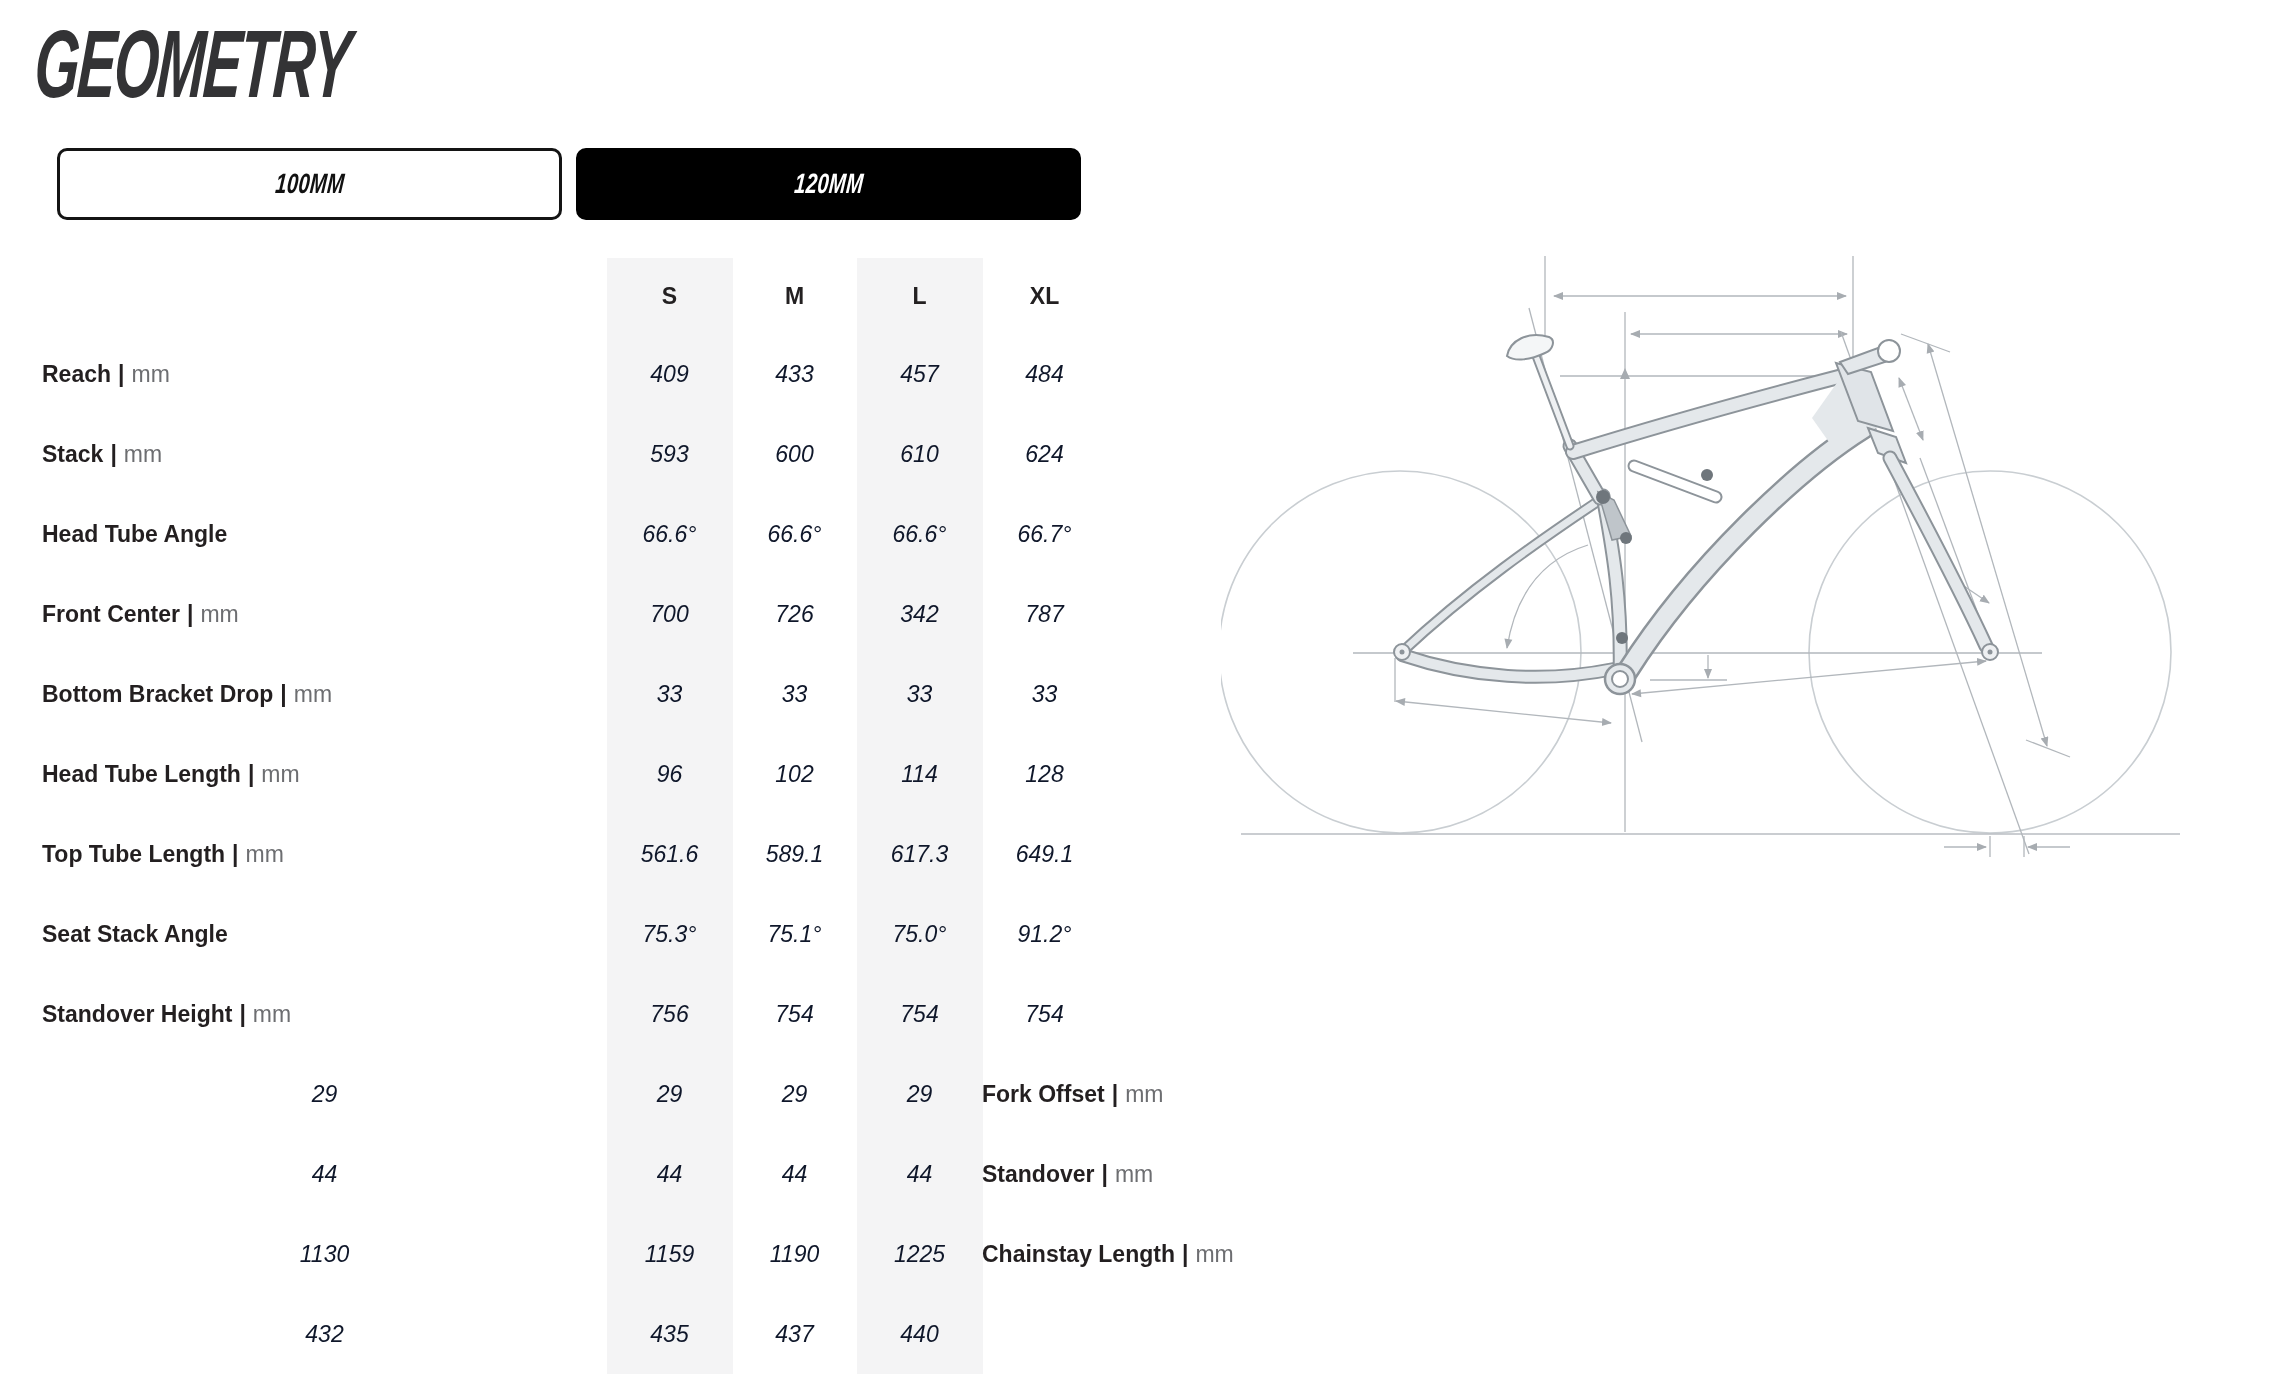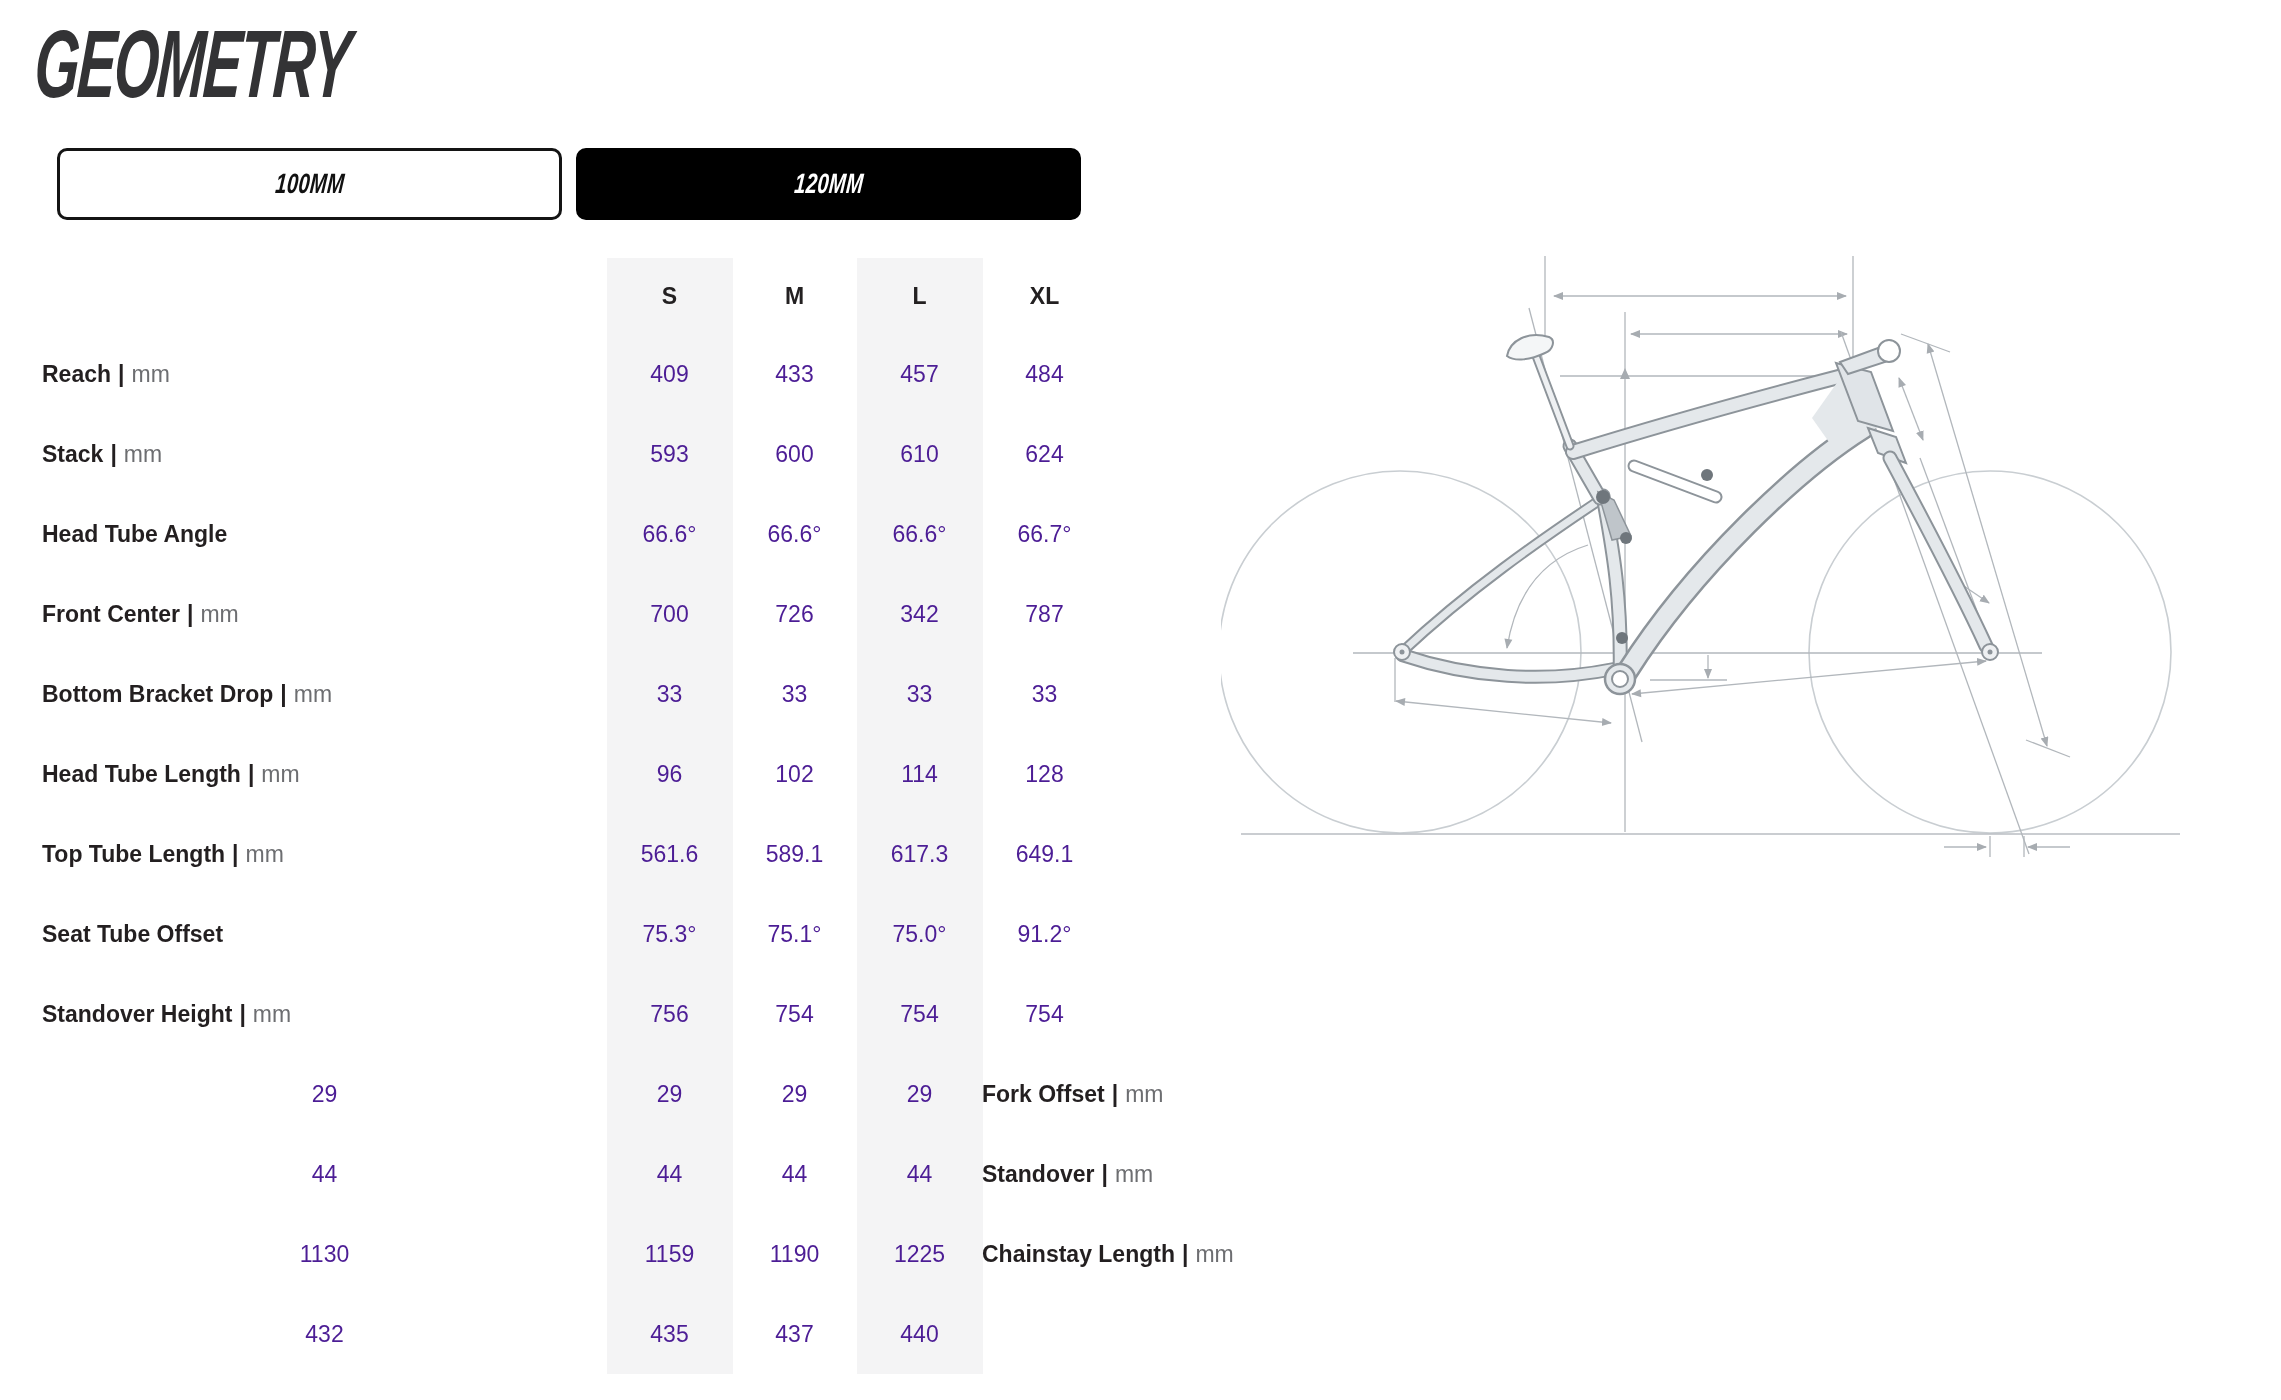--- a/index.html
+++ b/index.html
@@ -28,21 +28,21 @@
   
   .geo-table{position:absolute;left:42px;top:258px;display:grid;
      grid-template-columns:565px 125px 125px 125px 125px;
      grid-template-rows:76px;grid-auto-rows:80px;}
   .cell{display:flex;align-items:center;justify-content:center;font-size:23px;}
   .cell.lab{justify-content:flex-start;}
   .hdr{font-weight:700;color:#232021;font-size:23px;}
   .lbl{font-weight:700;color:#231f20;white-space:nowrap;}
   .pipe{font-weight:700;color:#231f20;margin:0 7px;}
   .unit{font-weight:400;color:#6d6e71;}
-  .val{color:#4c1d95;}
+  .val{color:#0f172a;font-style:italic;}
 
   .diagram{position:absolute;left:1221px;top:180px;width:1060px;height:760px;}
 </style>
 </head>
 <body>
 
 <div class="page-title"><span>GEOMETRY</span></div>
 
 <div class="tabs">
   <div class="tab tab--inactive">
@@ -127,21 +127,21 @@
       <span class="lbl">Top Tube Length</span>
       <span class="pipe">|</span>
       <span class="unit">mm</span>
     </div>
   <div class="cell val">561.6</div>
   <div class="cell val">589.1</div>
   <div class="cell val">617.3</div>
   <div class="cell val">649.1</div>
 
   <div class="cell lab">
-      <span class="lbl">Seat Tube Offset</span>
+      <span class="lbl">Seat Stack Angle</span>
       <span class="pipe"></span>
       <span class="unit"></span>
     </div>
   <div class="cell val">75.3°</div>
   <div class="cell val">75.1°</div>
   <div class="cell val">75.0°</div>
   <div class="cell val">91.2°</div>
 
   <div class="cell lab">
       <span class="lbl">Standover Height</span>

